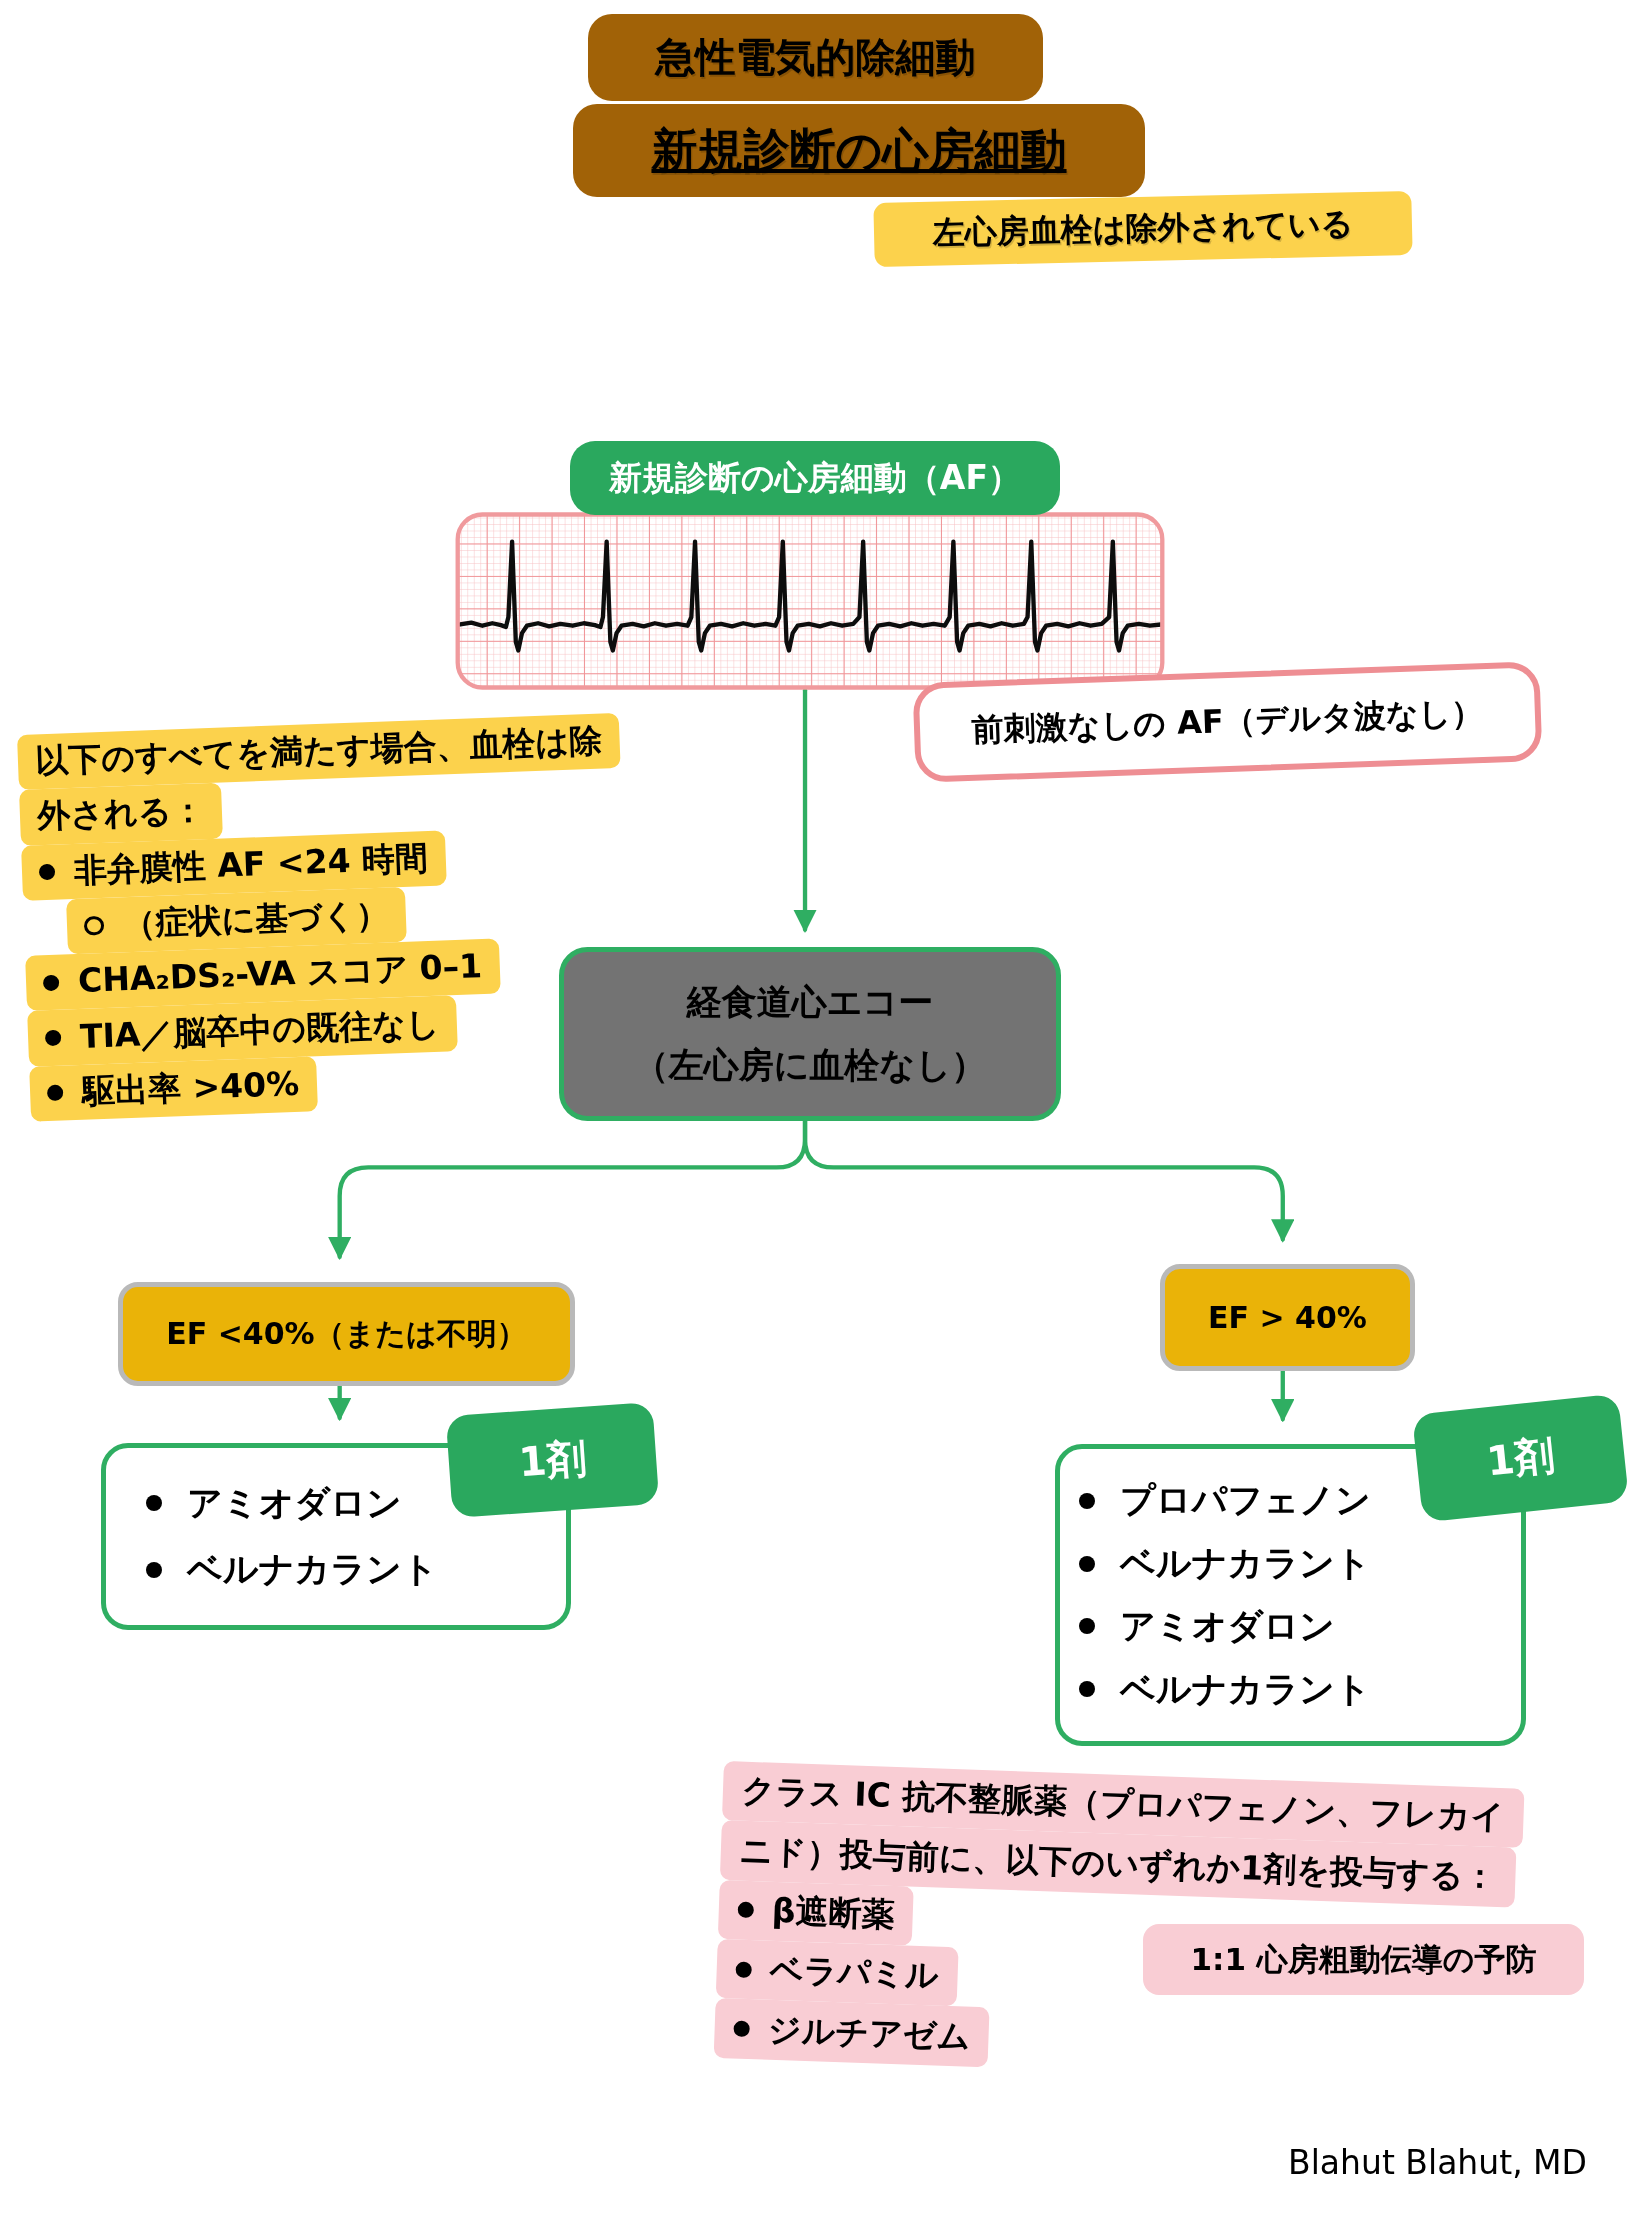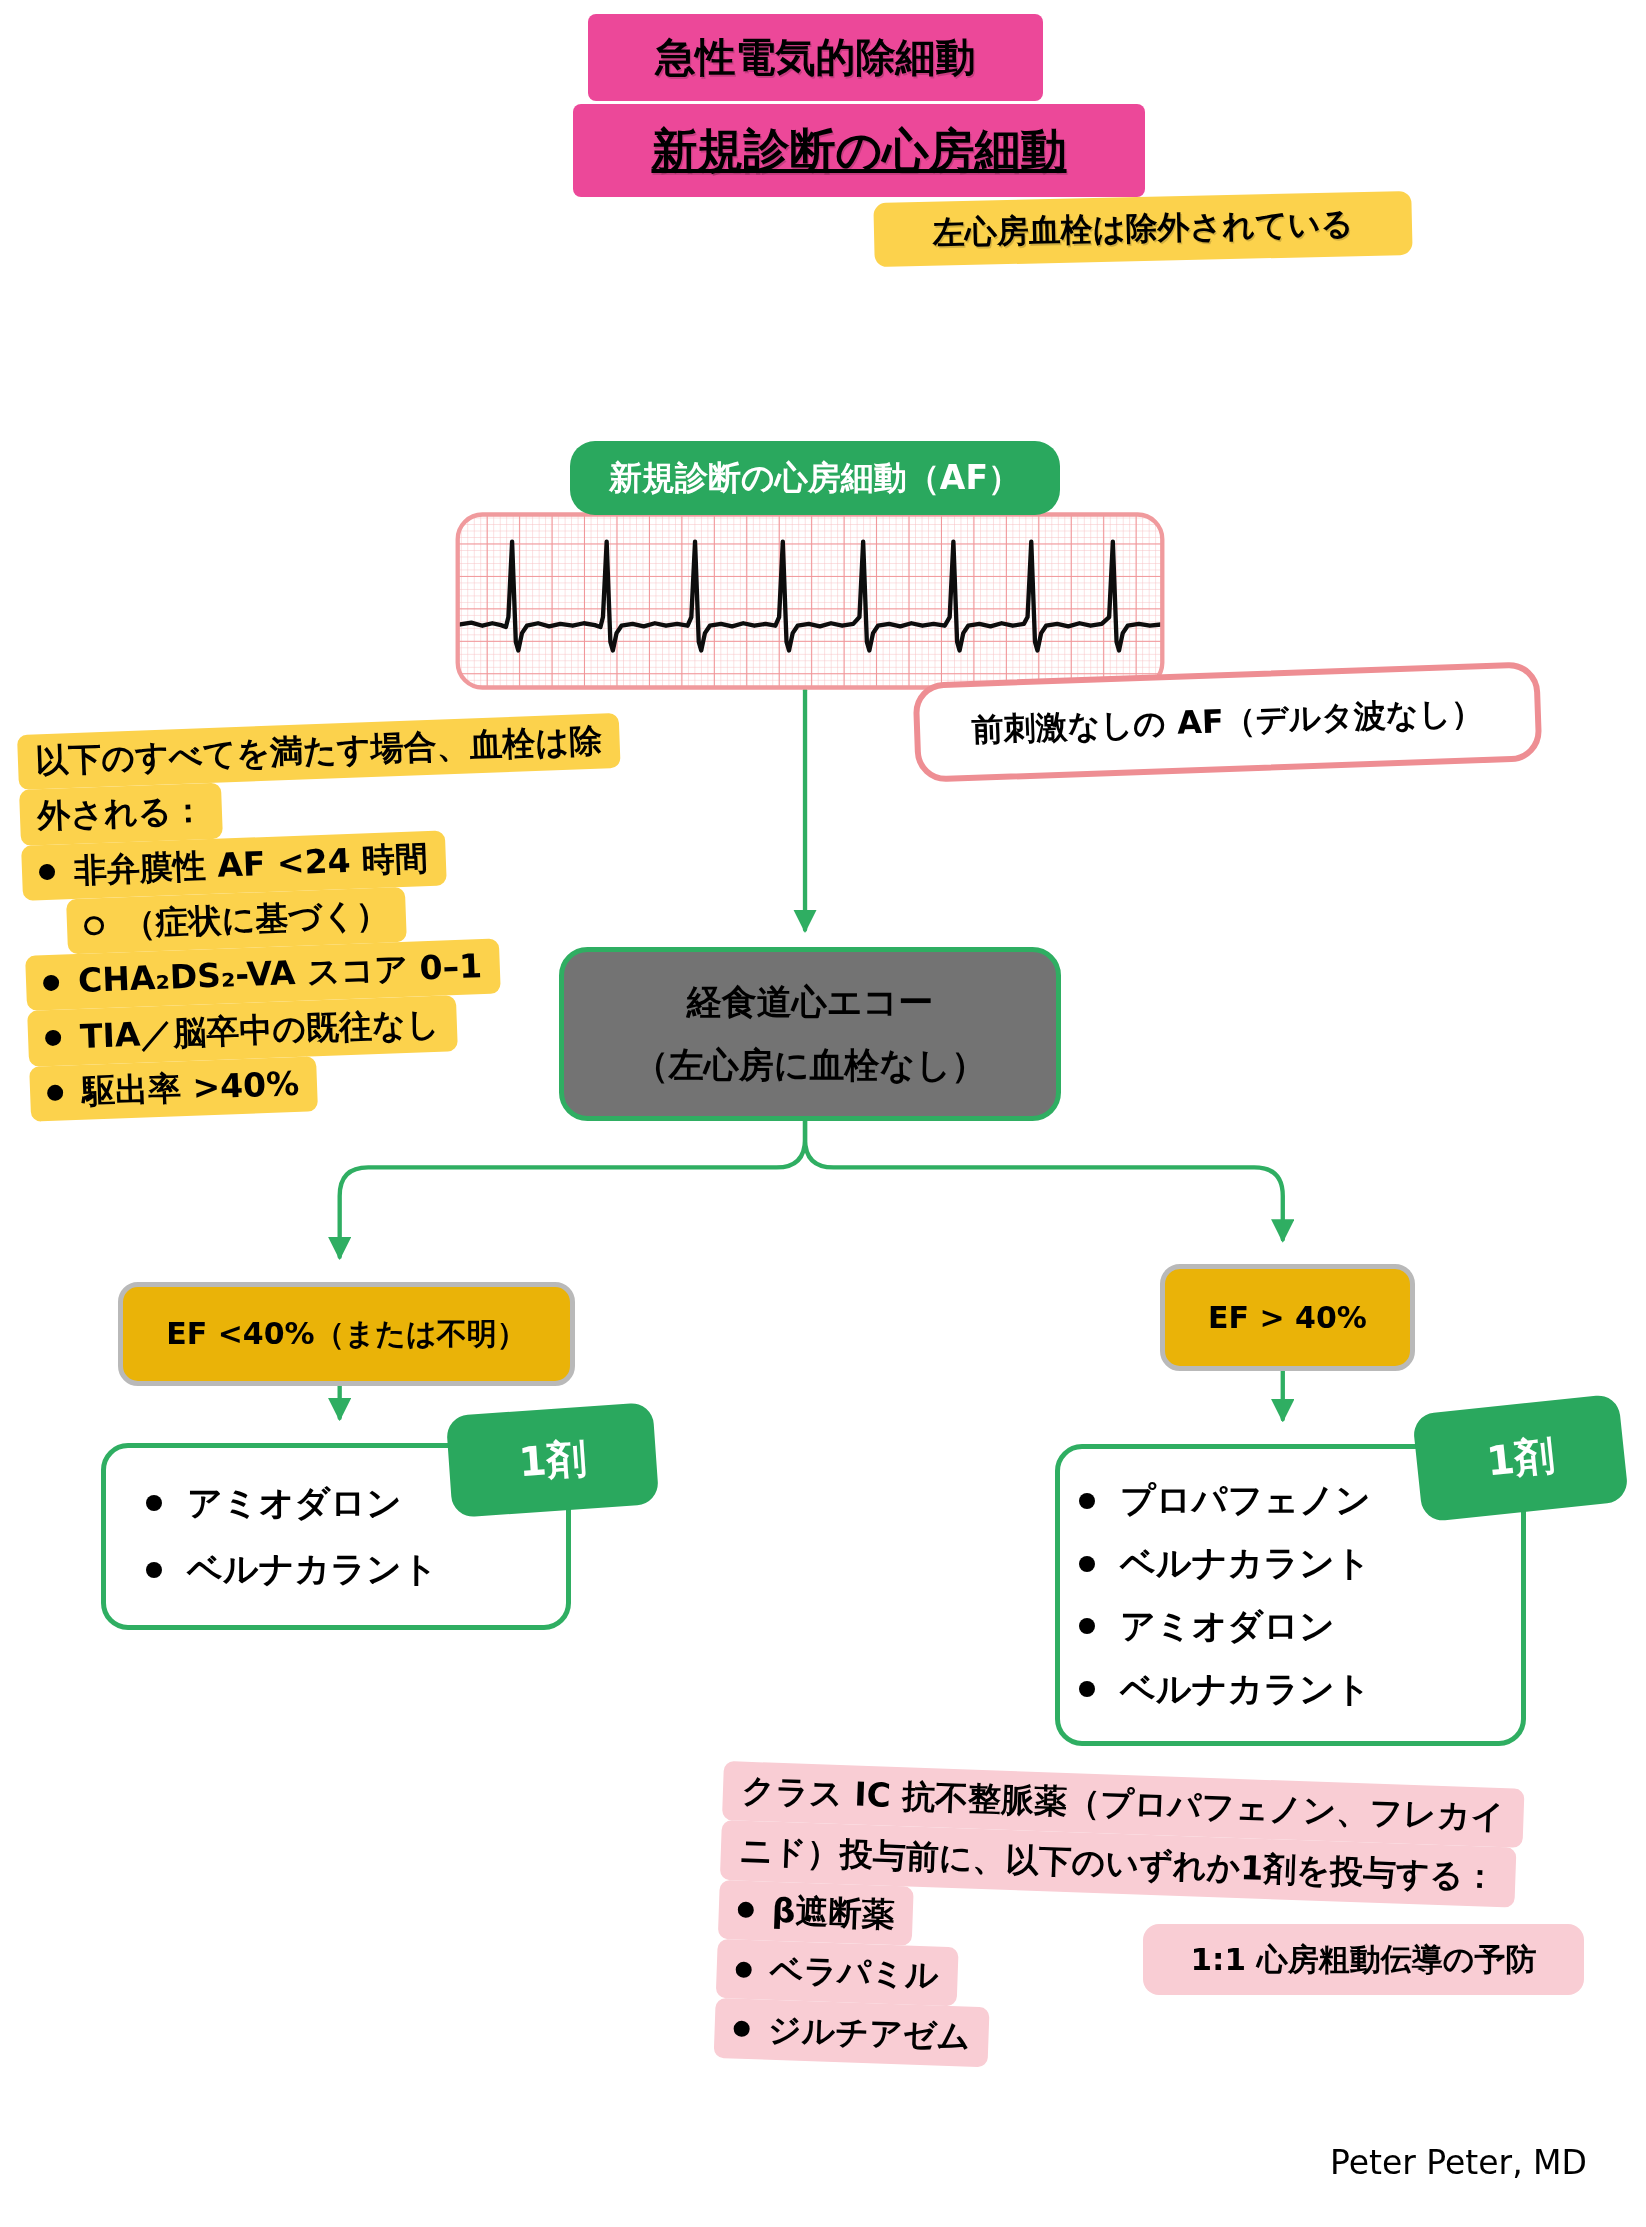--- a/index.html
+++ b/index.html
@@ -6,21 +6,21 @@
   #page{
     position:relative;width:1646px;height:2227px;background:#ffffff;
     font-family:"DejaVu Sans","Liberation Sans",sans-serif;color:#000;
     overflow:hidden;
   }
   .abs{position:absolute;}
   .ctr{display:flex;align-items:center;justify-content:center;text-align:center;}
   .shadowed{text-shadow:1.2px 1.9px 0 rgba(0,0,0,0.16);}
 
   
-  .title-pill{background:#ec4899;border-radius:8px;text-align:center;}
+  .title-pill{background:#a16207;border-radius:24px;text-align:center;}
   #title1{left:588px;top:13.6px;width:455px;height:87px;font-size:40px;font-weight:600;}
   #title2{left:573px;top:104px;width:572px;height:93px;font-size:46px;font-weight:600;text-decoration:underline;}
   #top-note{
     left:874px;top:197px;width:538px;height:64px;background:#fcd24c;border-radius:12.4px;
     font-size:32px;font-weight:600;transform:rotate(-1.3deg);
   }
 
   
   #af-box{
     left:570px;top:441px;width:490px;height:74px;background:#2aa85e;border-radius:25px;
@@ -249,17 +249,17 @@
       <i class="dot-solid"></i>
       <span>ジルチアゼム</span>
     </span>
   </div>
 
   <div id="flutter-note" class="abs ctr">
     <span>1:1 心房粗動伝導の予防</span>
   </div>
 
   <div id="signature" class="abs">
-    <span>Peter Peter, MD</span>
+    <span>Blahut Blahut, MD</span>
   </div>
 
 </div>
 
 
 </body></html>

